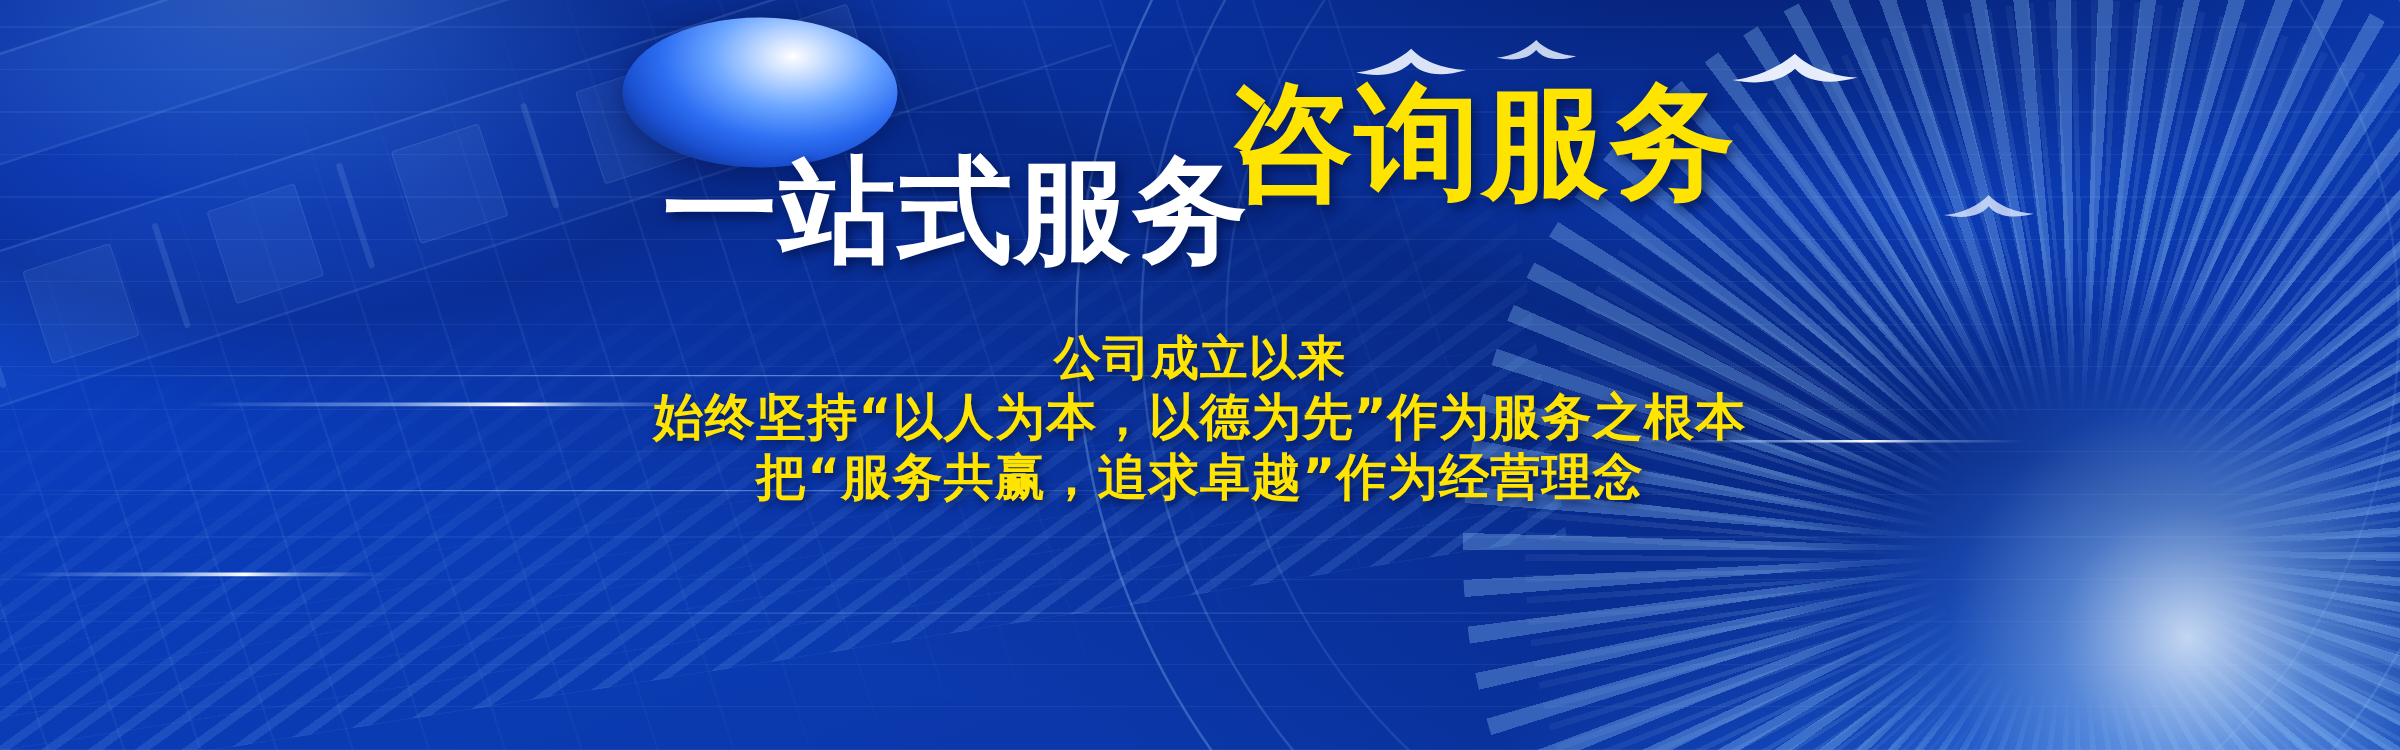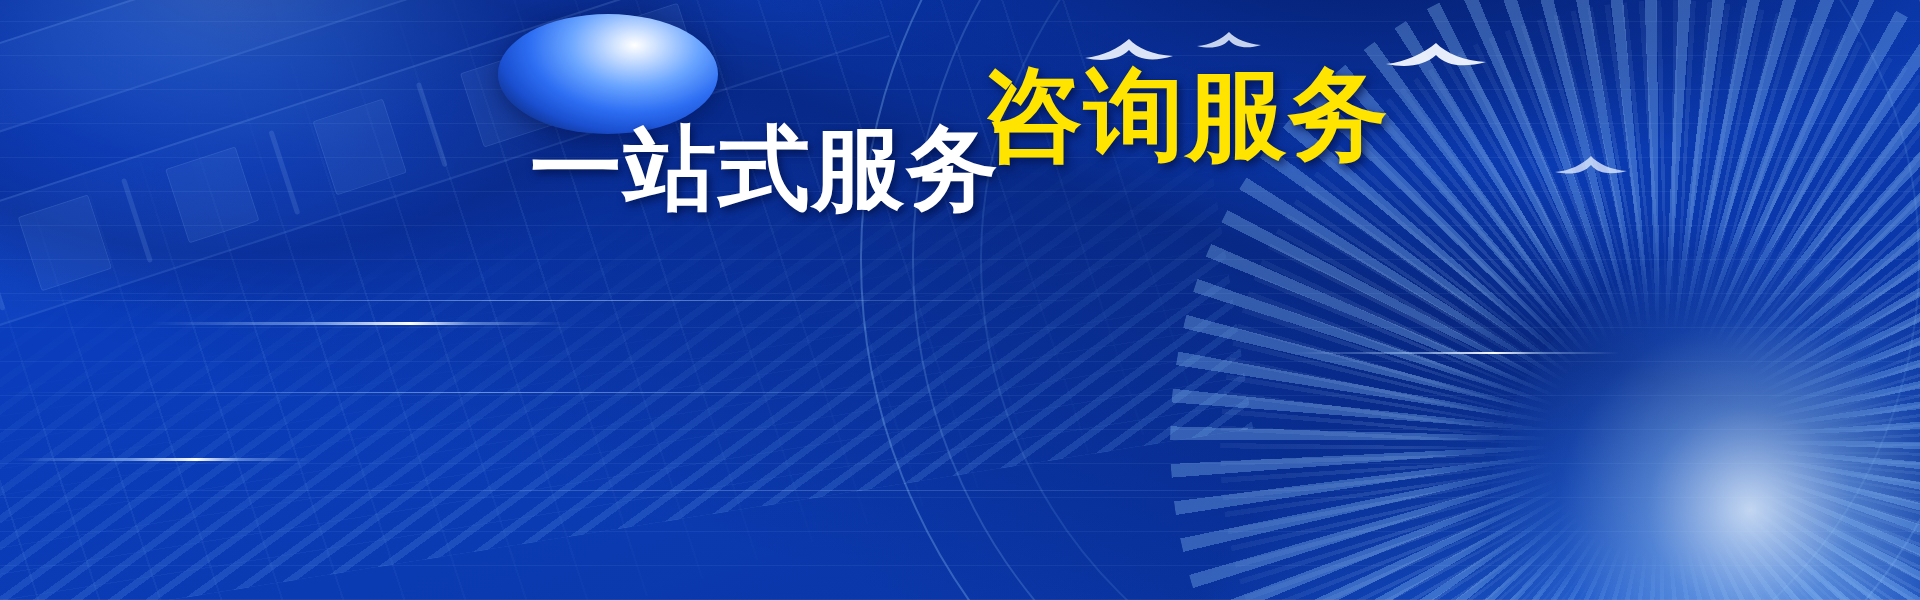--- a/index.html
+++ b/index.html
@@ -223,14 +223,19 @@
     <svg width="74" height="24" viewBox="0 0 74 24">
         <path d="M1 18 C16 17 29 10 37 2 C44 10 58 16 73 17 C58 21 44 20 37 11 C29 20 16 21 1 18 Z" fill="#dfeaff" opacity=".8"></path>
       </svg>
   </div>
 
   <div id="headline">
     <span class="hl-white">一站式服务</span>
     <span class="hl-yellow">咨询服务</span>
   </div>
 
+  <div id="subtext">
+    <div class="line l1">公司成立以来</div>
+    <div class="line l2">始终坚持“以人为本，以德为先”作为服务之根本</div>
+    <div class="line l3">把“服务共赢，追求卓越”作为经营理念</div>
+  </div>
 
 </div>
 
 </body></html>

